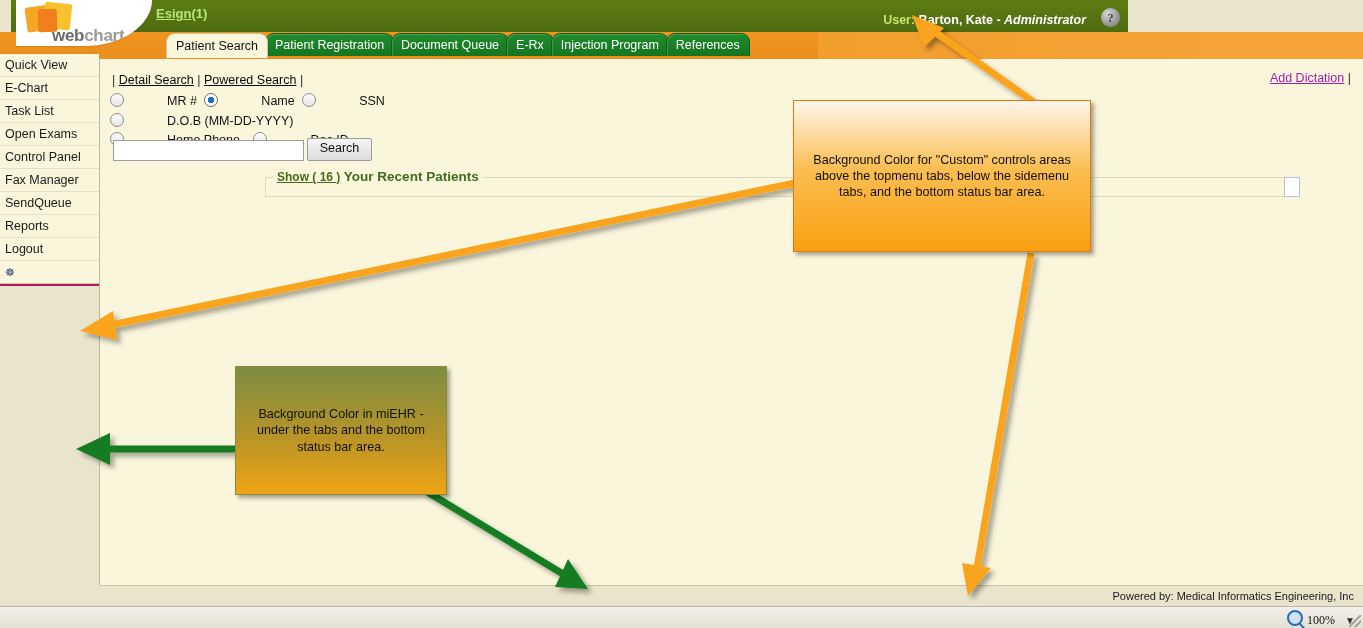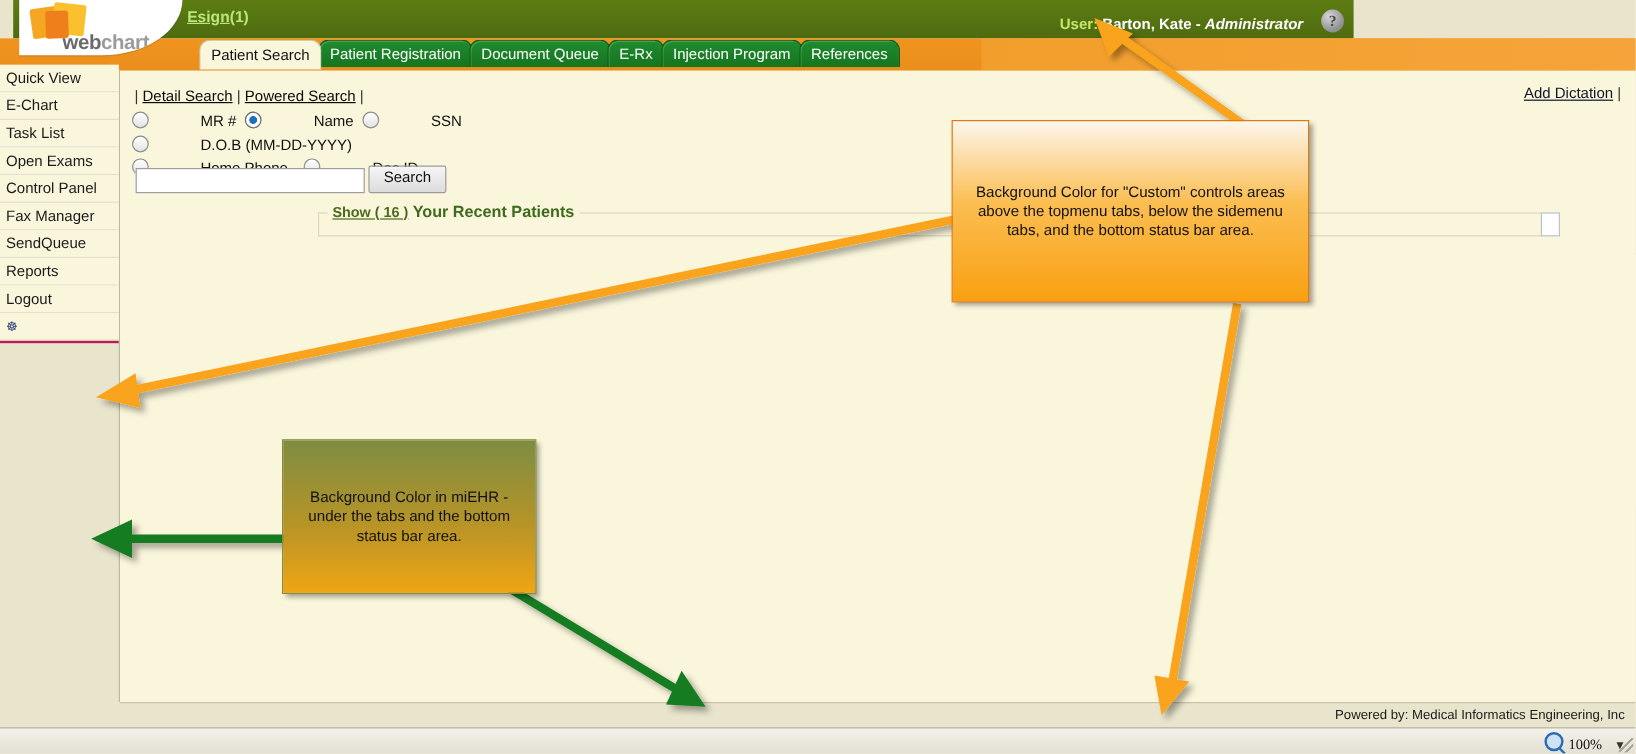--- a/index.html
+++ b/index.html
@@ -88,21 +88,21 @@
     background:#faf6dc;
   }
 
   .linkbar{
     position:absolute;left:12px;top:14px;font-size:12.5px;color:#333;
   }
   .linkbar a{color:#0a0a0a;text-decoration:underline;}
   .adddict{
     position:absolute;right:12px;top:12px;font-size:12.5px;color:#333;
   }
-  .adddict a{color:#0f172a;text-decoration:underline;}
+  .adddict a{color:#a21caf;text-decoration:underline;}
 
   .radrow{position:absolute;left:10px;font-size:12.5px;color:#111;white-space:nowrap;}
   .radrow label{margin-right:4px;margin-left:40px;}
   .radio{
     display:inline-block;width:12px;height:12px;border-radius:50%;
     border:1px solid #8d8d8d;background:linear-gradient(#ffffff,#e3e3e3);
     vertical-align:-2px;margin-right:3px;
   }
   .radio.on{
     background:radial-gradient(circle at 50% 50%, #1d6fc4 0 3px, #ffffff 3.5px 5px, #f0f0f0 100%);

